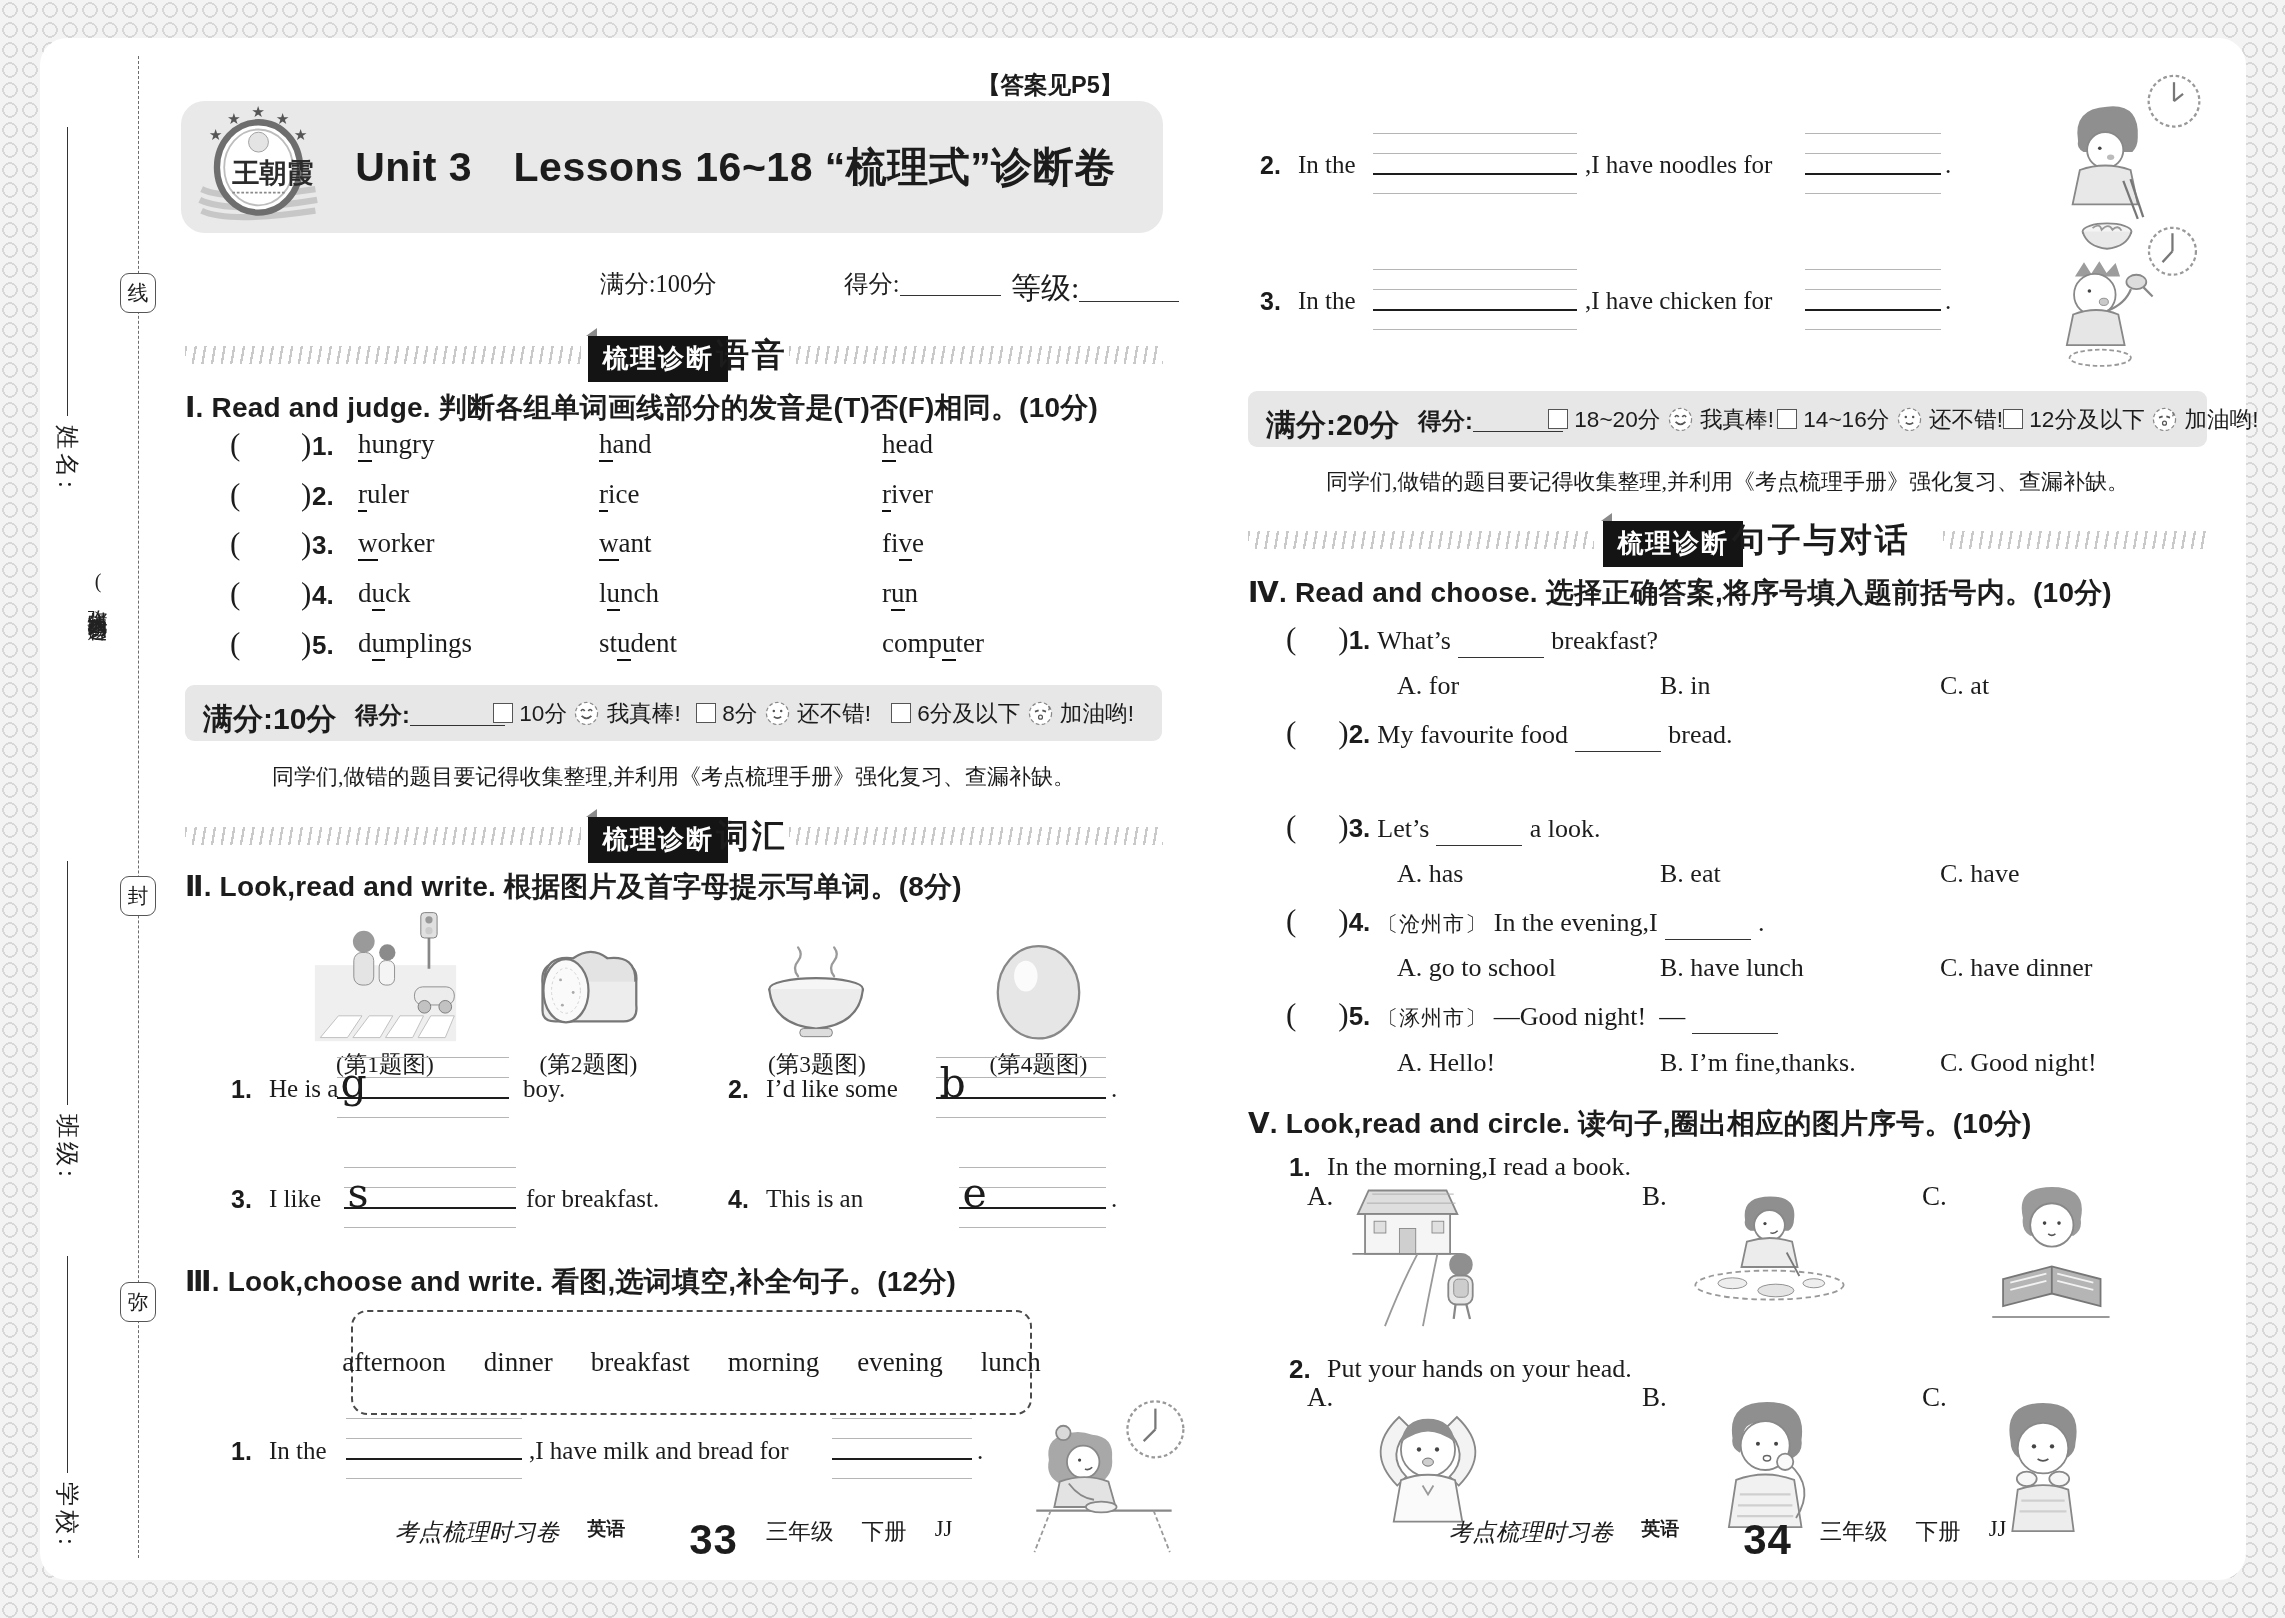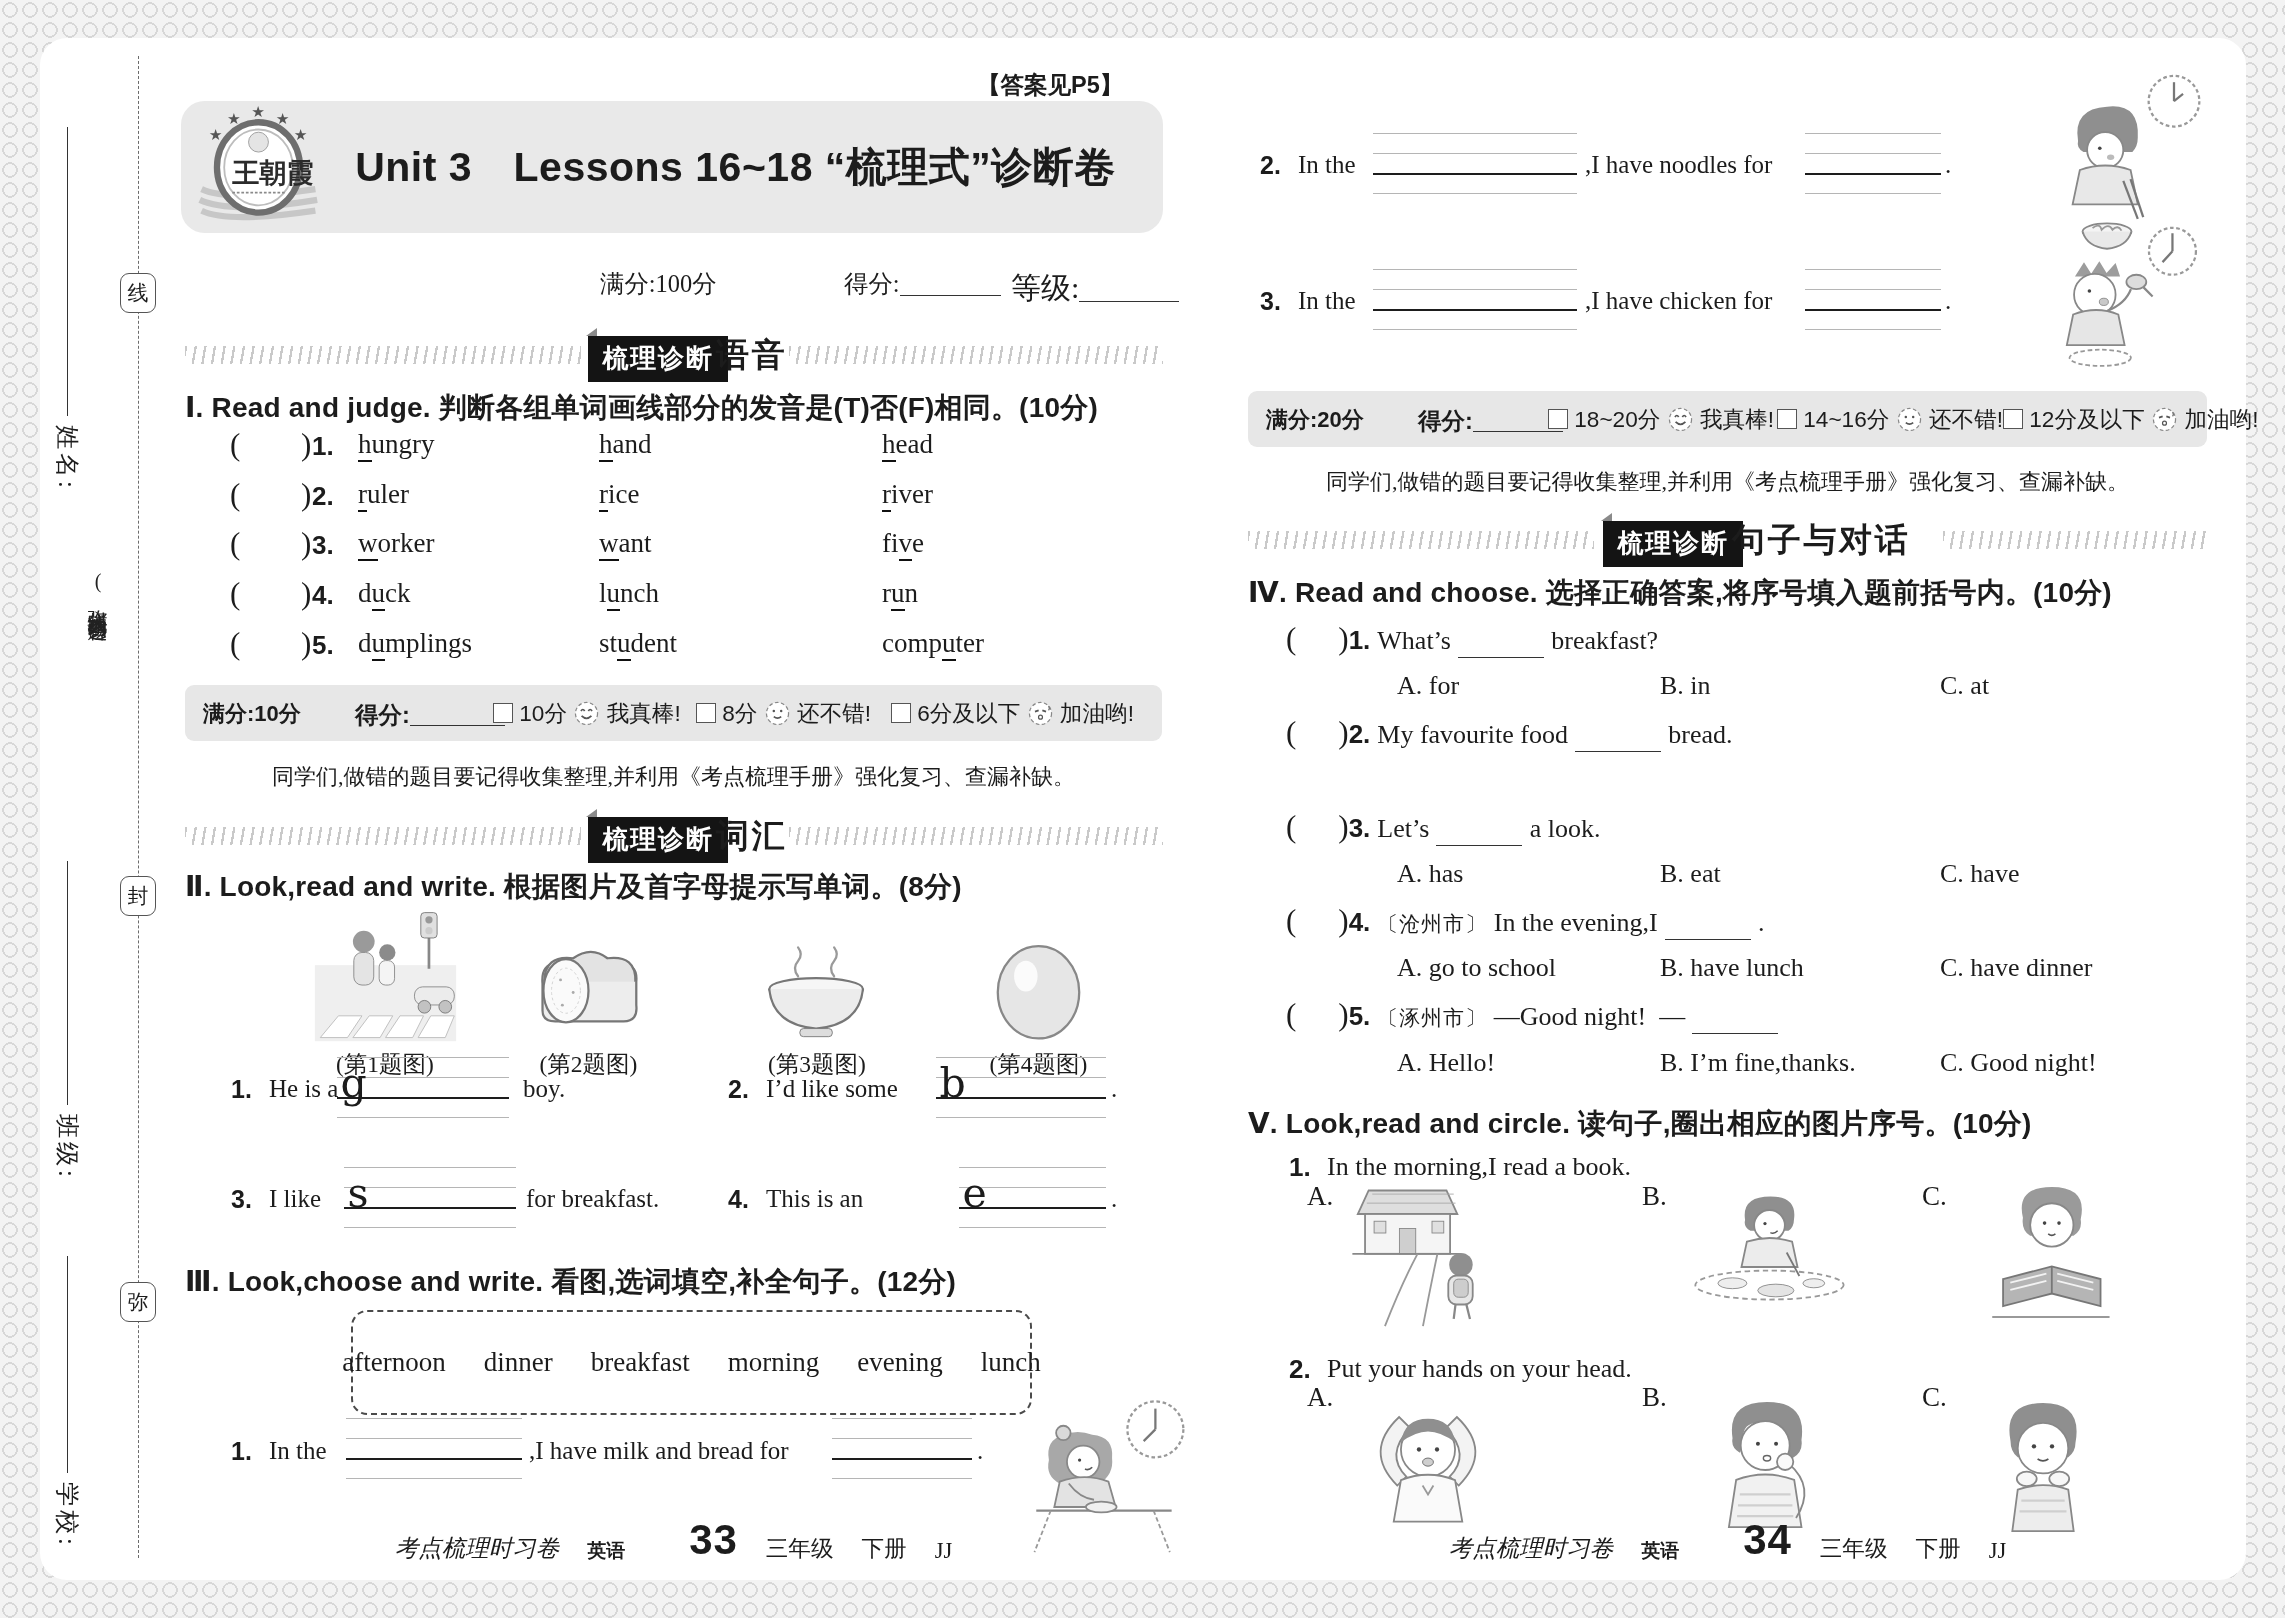--- a/index.html
+++ b/index.html
@@ -38,21 +38,21 @@
   .sec-badge::before{content:"";position:absolute;left:-1.8px;top:-8.1px;border-right:11px solid #8a8a8a;border-top:8.1px solid transparent;}
   .sec-title{position:absolute;font-size:33px;font-weight:800;letter-spacing:2.7px;}
   
   .ph-row{position:absolute;left:185px;width:977px;height:40px;}
   .ph-row .paren{position:absolute;font-size:31px;top:-1.8px;font-family:"Liberation Serif",serif;}
   .ph-num{position:absolute;font-weight:700;font-size:26px;top:1.8px;}
   .ph-w{position:absolute;font-family:"Liberation Serif","DejaVu Serif",serif;font-size:27px;top:0;}
   
   .sbar{position:absolute;height:56px;background:#e7e7e7;border-radius:9px;}
   .sbar span{white-space:nowrap;}
-  .sb-max{position:absolute;left:18px;top:13.6px;font-size:22px;font-weight:600;}
+  .sb-max{position:absolute;left:18px;top:13.6px;font-size:30px;font-weight:600;}
   .sb-score{position:absolute;top:13.6px;font-size:23.5px;font-weight:600;}
   .sb-opt{position:absolute;top:0;height:100%;display:flex;align-items:center;gap:6.3px;font-size:22.6px;}
   .cb{display:inline-block;width:18px;height:18px;border:1.8px solid #555;background:#fff;}
   .note-line{position:absolute;text-align:center;font-size:22px;font-family:"Liberation Serif",serif;}
   
   .guide{position:absolute;height:62px;}
   .guide::before{content:"";position:absolute;inset:0;background:
      linear-gradient(#b5b5b5,#b5b5b5) 0 0/100% 1.4px no-repeat,
      linear-gradient(#b5b5b5,#b5b5b5) 0 20px/100% 1.4px no-repeat,
      linear-gradient(#1d1d1d,#1d1d1d) 0 40px/100% 2.3px no-repeat,
@@ -71,21 +71,21 @@
   .q-row .paren{font-size:31px;font-family:"Liberation Serif",serif;}
   .gap{display:inline-block;width:42px;}
   .q-tag{font-size:21px;letter-spacing:0.9px;}
   .blank{display:inline-block;width:86px;border-bottom:1.8px solid #333;height:23.5px;vertical-align:-9px;margin:0 7.2px;}
   .opt-row{position:absolute;left:1248px;width:977px;height:40px;}
   .opt{position:absolute;top:0;font-family:"Liberation Serif","DejaVu Serif",serif;font-size:26px;white-space:nowrap;}
   
   .cgroup{position:absolute;}
   .clabel{position:absolute;left:0;top:5.4px;font-family:"Liberation Serif",serif;font-size:27px;}
   
-  .footer{position:absolute;top:1516px;width:633px;display:flex;justify-content:center;align-items:flex-end;gap:28px;}
+  .footer{position:absolute;top:1516px;width:633px;display:flex;justify-content:center;align-items:flex-start;gap:28px;}
   .f-series{font-family:"Liberation Serif",serif;font-style:italic;font-size:23.5px;}
   .f-sub{font-family:"Liberation Serif",serif;font-size:19px;font-weight:700;}
   .f-page{font-size:42px;font-weight:800;letter-spacing:0.9px;margin-left:36px;}
   .f-small{font-family:"Liberation Serif",serif;font-size:22.6px;}
   svg{display:block;}
 </style>
 </head>
 <body>
 
 <div id="canvas">

